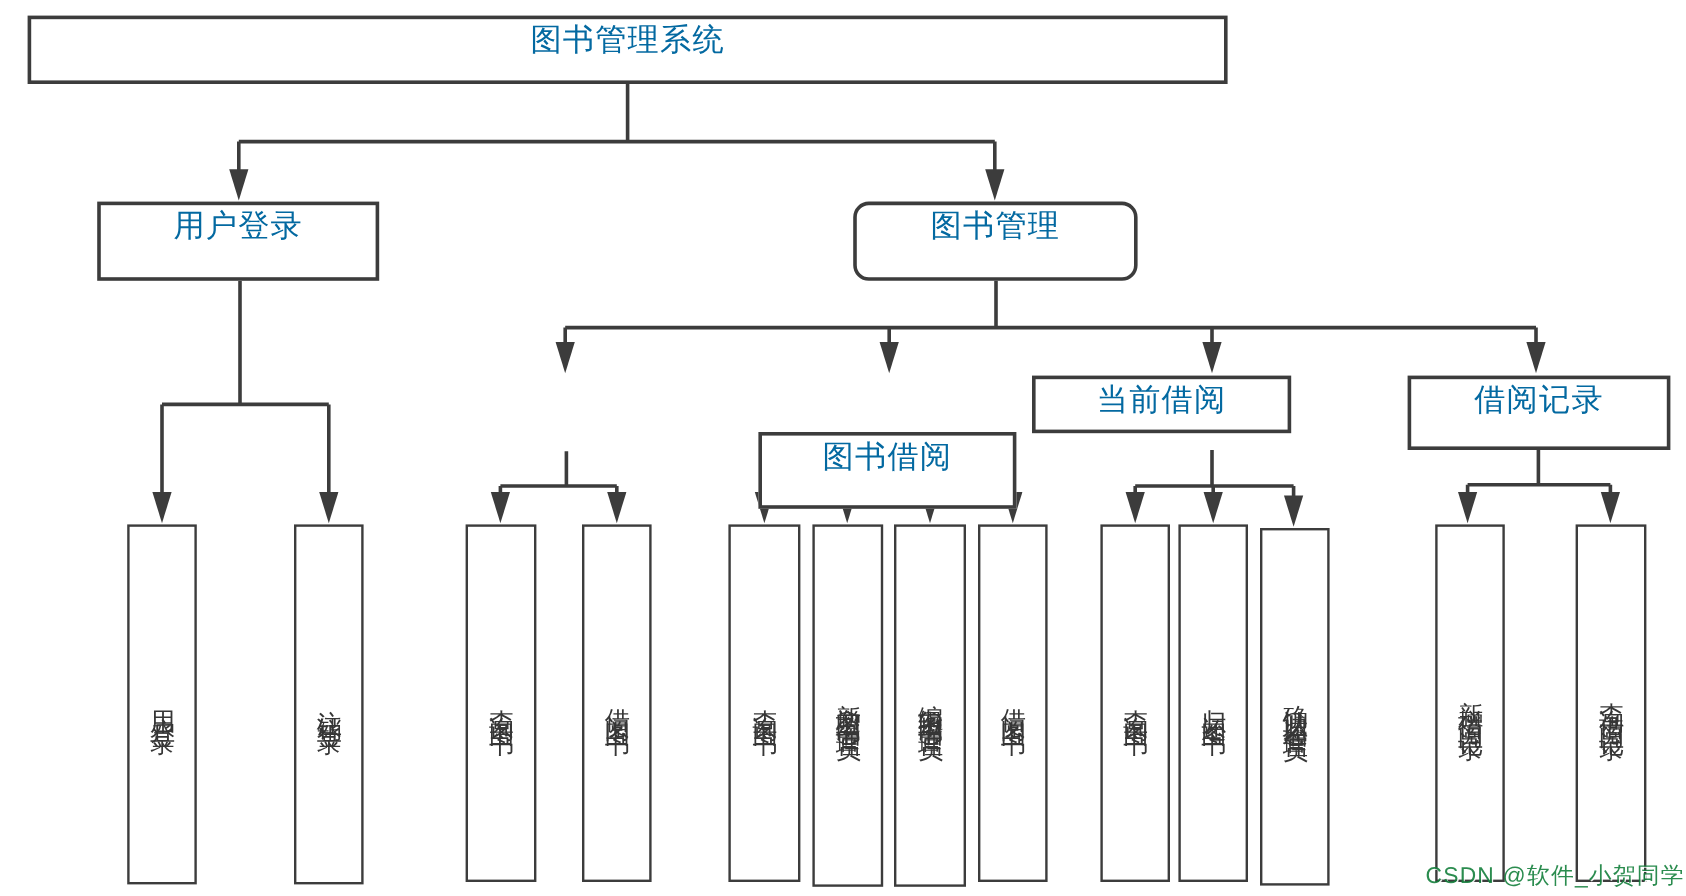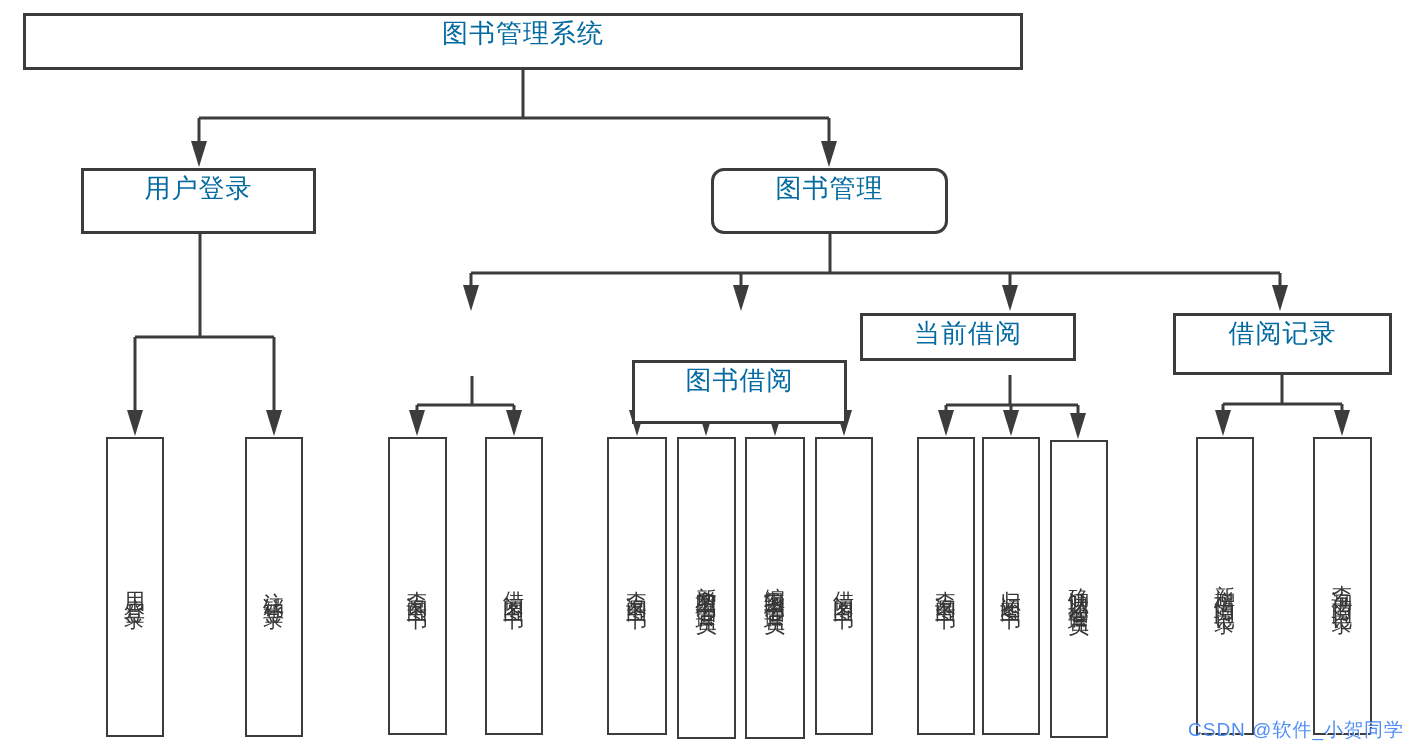--- a/index.html
+++ b/index.html
@@ -21,21 +21,21 @@
     position:absolute;z-index:2;box-sizing:border-box;
     border:2px solid #3c3c3c;background:#ffffff;
     display:flex;align-items:center;justify-content:center;
     writing-mode:vertical-rl;text-orientation:mixed;
     font-size:21px;color:#363636;letter-spacing:6px;
     line-height:1;
   }
   .leaf.tight{letter-spacing:4px;}
   .watermark{
     position:absolute;z-index:5;
-    font-size:19px;color:#3b82f6;
+    font-size:19px;color:#15803d;
     text-shadow:1px 1px 0 #ffffff;
     white-space:nowrap;letter-spacing:1px;
     opacity:.9;
   }
 </style>
 </head>
 <body>
 
 <div class="canvas">
 

